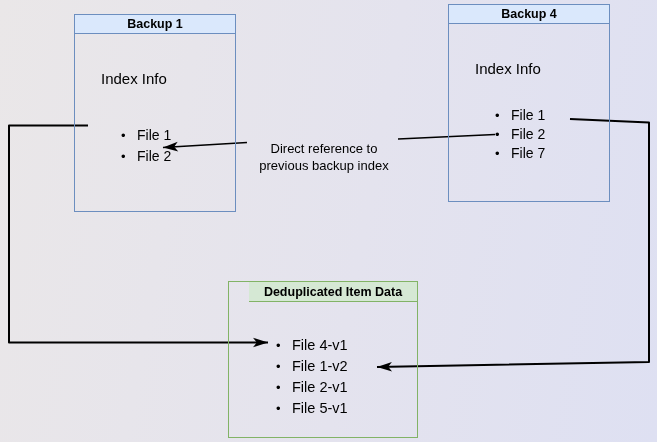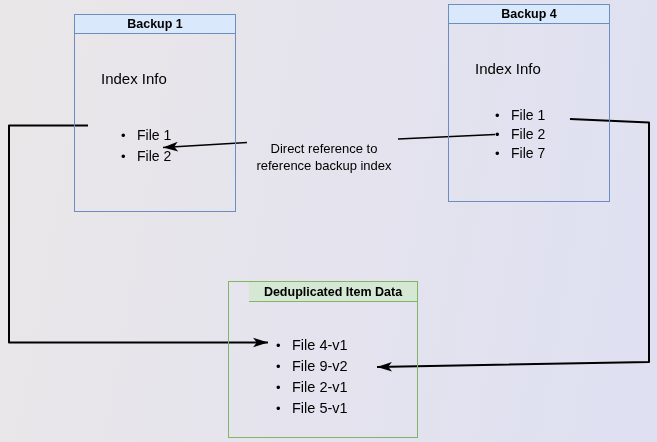--- a/index.html
+++ b/index.html
@@ -100,31 +100,31 @@
 
   <div class="box green dd" style="left:228px;top:281px;width:190px;height:157px;">
     <div class="hdr" style="height:19px;">Deduplicated Item Data</div>
     <div class="list" style="left:47px;top:53px;">
         <div class="li">
           <span class="dot">•</span>
           <span>File 4-v1</span>
         </div>
         <div class="li">
           <span class="dot">•</span>
-          <span>File 9-v2</span>
+          <span>File 1-v2</span>
         </div>
         <div class="li">
           <span class="dot">•</span>
           <span>File 2-v1</span>
         </div>
         <div class="li">
           <span class="dot">•</span>
           <span>File 5-v1</span>
         </div>
       </div>
   </div>
 
   <div class="edge-label">
     <div>Direct reference to</div>
-    <div>reference backup index</div>
+    <div>previous backup index</div>
   </div>
 
 </div>
 
 </body></html>

